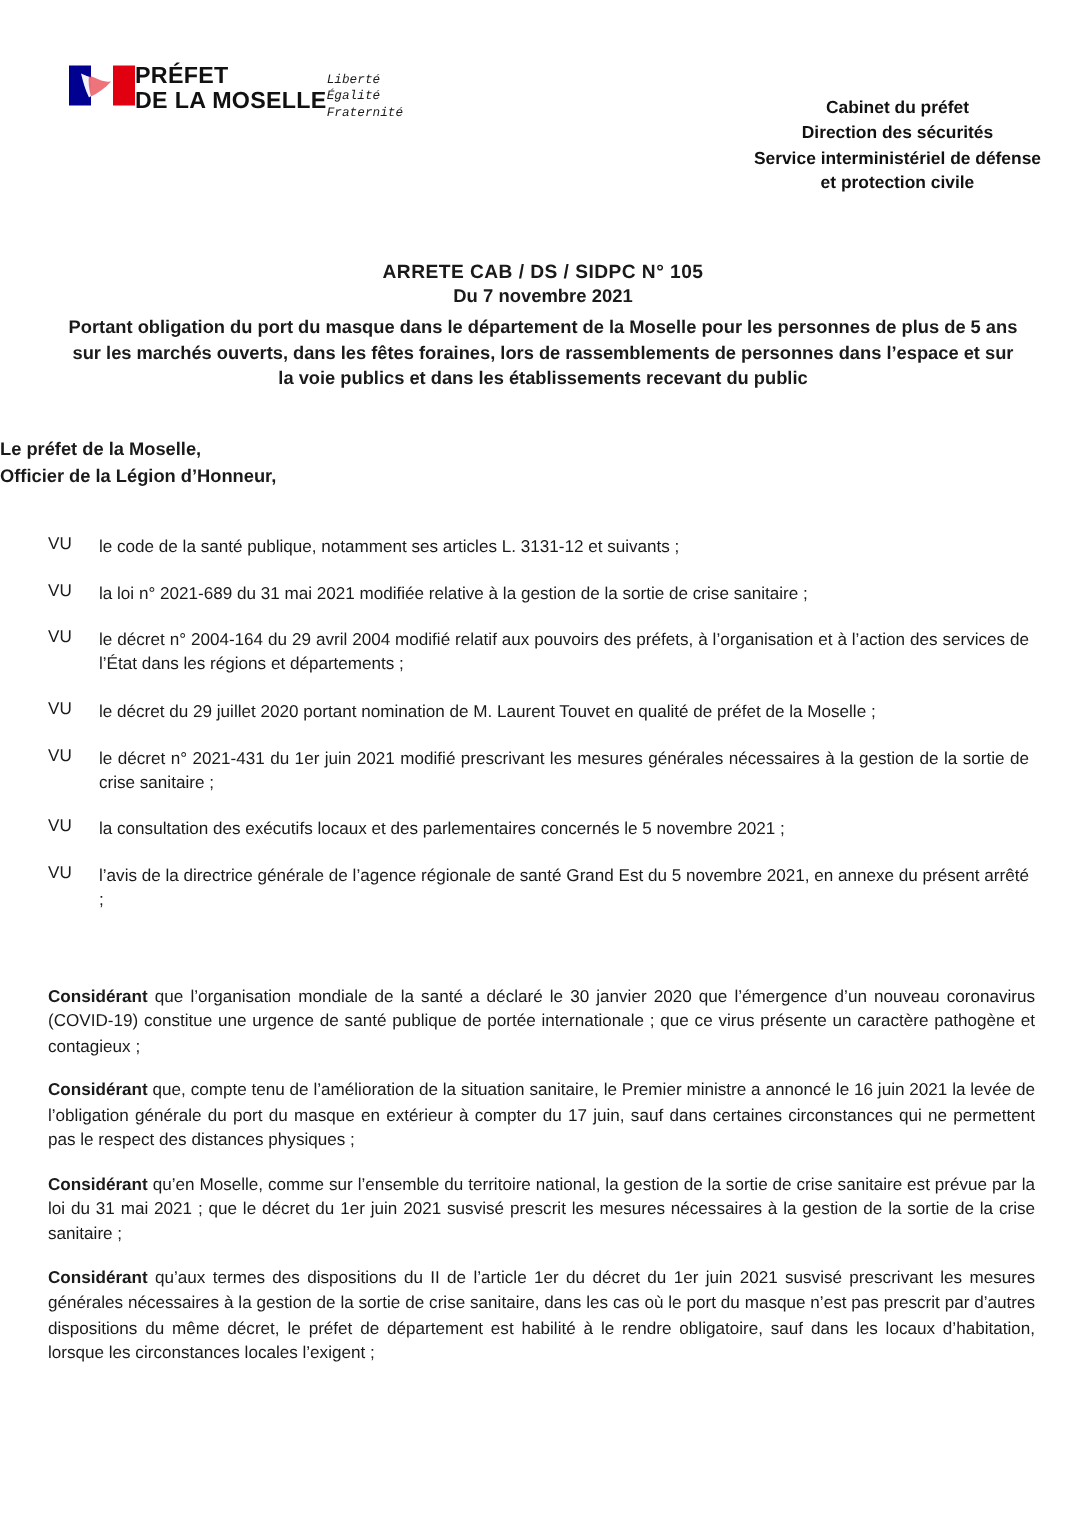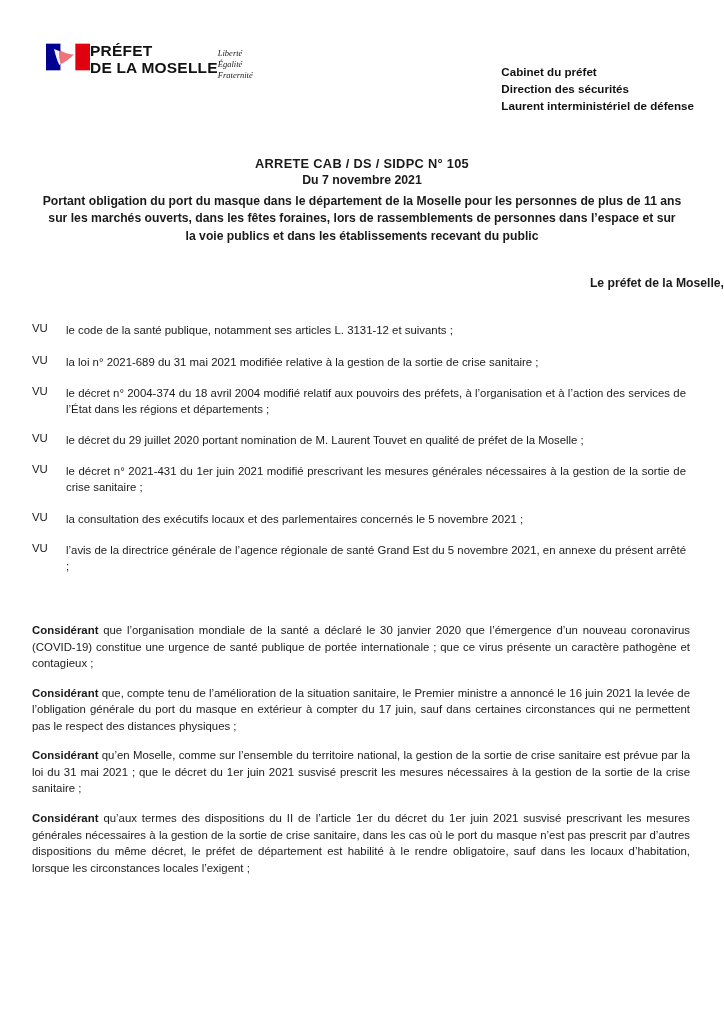--- a/index.html
+++ b/index.html
@@ -45,28 +45,28 @@
   }
   .brand-title {
     font-weight: bold;
     font-size: 15.5px;
     line-height: 1.12;
     letter-spacing: 0.2px;
     color: #111;
   }
   .brand-motto {
     margin-top: 6px;
-    font-family: Liberation Serif, serif;
+    font-family: Liberation Mono, monospace;
     font-style: italic;
     font-size: 8.5px;
     line-height: 1.28;
     color: #1a1a1a;
   }
   .header-right {
-    text-align: left;
+    text-align: center;
     font-weight: bold;
     font-size: 11.6px;
     line-height: 1.45;
     color: #111;
     padding-top: 22px;
   }
 
   
   .title-block {
     text-align: center;
@@ -84,21 +84,21 @@
   }
   .arrete-object {
     font-weight: bold;
     font-size: 12.2px;
     line-height: 1.4;
     margin-top: 6px;
     padding: 0 6px;
   }
 
   .prefet-block {
-    text-align: right;
+    text-align: left;
     font-weight: bold;
     font-size: 12.2px;
     line-height: 1.45;
     margin-top: 30px;
   }
 
   
   .vu-list {
     margin: 30px 34px 0 32px;
   }
@@ -158,46 +158,48 @@
       <div class="brand-motto">
         <div>Liberté</div>
         <div>Égalité</div>
         <div>Fraternité</div>
       </div>
     </div>
 
     <div class="header-right">
       <div>Cabinet du préfet</div>
       <div>Direction des sécurités</div>
-      <div>Laurent interministériel de défense</div>
+      <div>Service interministériel de défense</div>
+      <div>et protection civile</div>
     </div>
   </div>
 
   <div class="title-block">
     <div class="arrete-line">ARRETE CAB / DS / SIDPC  N° 105</div>
     <div class="arrete-date">Du 7 novembre 2021</div>
-    <div class="arrete-object">Portant obligation du port du masque dans le département de la Moselle pour les personnes de plus de 11 ans sur les marchés ouverts, dans les fêtes foraines, lors de rassemblements de personnes dans l’espace et sur la voie publics et dans les établissements recevant du public</div>
+    <div class="arrete-object">Portant obligation du port du masque dans le département de la Moselle pour les personnes de plus de 5 ans sur les marchés ouverts, dans les fêtes foraines, lors de rassemblements de personnes dans l’espace et sur la voie publics et dans les établissements recevant du public</div>
   </div>
 
   <div class="prefet-block">
     <div>Le préfet de la Moselle,</div>
+    <div>Officier de la Légion d’Honneur,</div>
   </div>
 
   <div class="vu-list">
     <div class="vu-row">
       <div class="vu-label">VU</div>
       <div class="vu-text">le code de la santé publique, notamment ses articles L. 3131-12 et suivants ;</div>
     </div>
     <div class="vu-row">
       <div class="vu-label">VU</div>
       <div class="vu-text">la loi n° 2021-689 du 31 mai 2021 modifiée relative à la gestion de la sortie de crise sanitaire ;</div>
     </div>
     <div class="vu-row">
       <div class="vu-label">VU</div>
-      <div class="vu-text">le décret n° 2004-374 du 18 avril 2004 modifié relatif aux pouvoirs des préfets, à l’organisation et à l’action des services de l’État dans les régions et départements ;</div>
+      <div class="vu-text">le décret n° 2004-164 du 29 avril 2004 modifié relatif aux pouvoirs des préfets, à l’organisation et à l’action des services de l’État dans les régions et départements ;</div>
     </div>
     <div class="vu-row">
       <div class="vu-label">VU</div>
       <div class="vu-text">le décret du 29 juillet 2020 portant nomination de M. Laurent Touvet en qualité de préfet de la Moselle ;</div>
     </div>
     <div class="vu-row">
       <div class="vu-label">VU</div>
       <div class="vu-text">le décret n° 2021-431 du 1er juin 2021 modifié prescrivant les mesures générales nécessaires à la gestion de la sortie de crise sanitaire ;</div>
     </div>
     <div class="vu-row">

